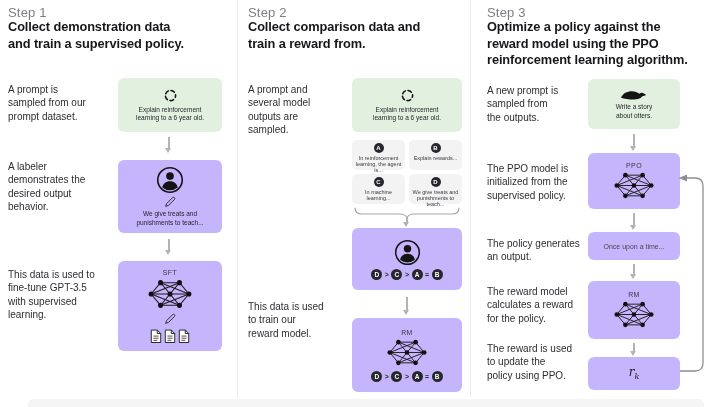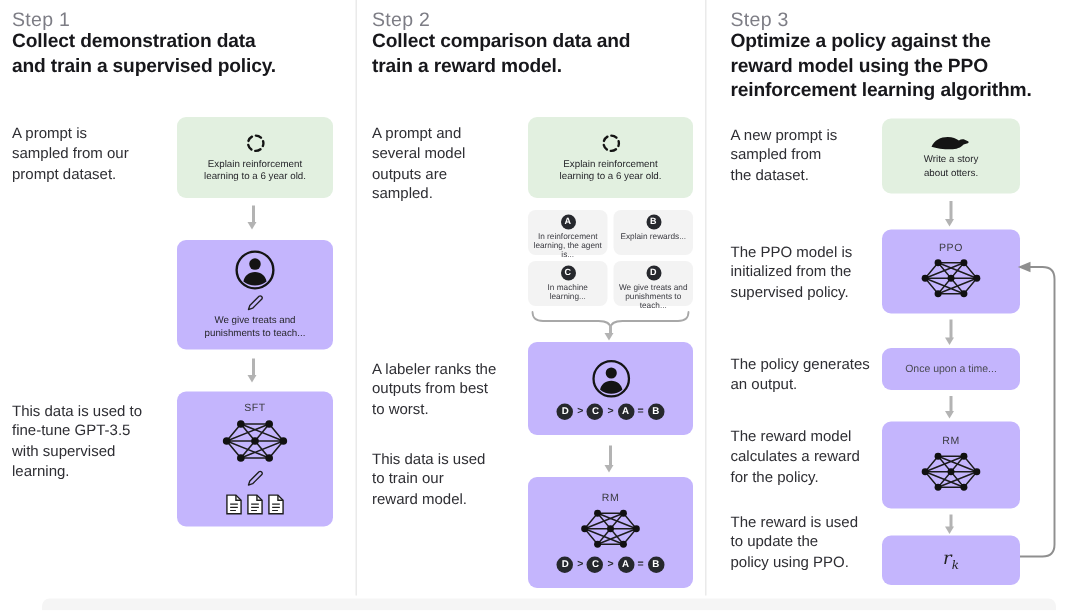--- a/index.html
+++ b/index.html
@@ -93,20 +93,24 @@
     <div class="box green" style="left:118px;top:78px;width:104px;height:54px;padding:4px">
       <svg class="icon" width="15" height="15">
           <use href="#ic-sample"></use>
         </svg>
       <div class="boxtext">Explain reinforcement
 learning to a 6 year old.</div>
     </div>
 
     <div class="varrow" style="left:168px;top:137px;height:12px"></div>
 
+    <div class="cap" style="left:8px;top:160px;width:112px">A labeler
+demonstrates the
+desired output
+behavior.</div>
     <div class="box gray" style="left:118px;top:160px;width:104px;height:73px;padding:4px">
       <svg class="icon" width="28" height="28">
           <use href="#ic-person"></use>
         </svg>
       <svg class="icon pencil">
           <use href="#ic-pencil"></use>
         </svg>
       <div class="boxtext" style="margin-top:0">We give treats and
 punishments to teach...</div>
     </div>
@@ -137,21 +141,21 @@
           </svg>
       </div>
     </div>
   </div>
 
   <div class="divider" style="left:237px"></div>
 
   <div class="col" style="left:237px;width:233px">
     <div class="step-label" style="left:11px;top:5px">Step 2</div>
     <div class="title" style="left:11px;top:19px;width:215px">Collect comparison data and
-train a reward model.</div>
+train a reward from.</div>
 
     <div class="cap" style="left:11px;top:83px;width:100px">A prompt and
 several model
 outputs are
 sampled.</div>
     <div class="box green" style="left:115px;top:78px;width:110px;height:54px;padding:4px">
       <svg class="icon" width="15" height="15">
           <use href="#ic-sample"></use>
         </svg>
       <div class="boxtext">Explain reinforcement
@@ -173,23 +177,20 @@
     <div class="card" style="left:172px;top:174px">
       <div class="badge">D</div>
       <div class="tiny">We give treats and punishments to teach...</div>
     </div>
 
     <svg style="position:absolute;left:115px;top:207px" width="110" height="13" viewBox="0 0 110 13">
       <path d="M3 1q0 6 7 6h37q8 0 8 5 0-5 8-5h37q7 0 7-6" fill="none" stroke="#a8a8a8" stroke-width="1.2" stroke-linecap="round"></path>
     </svg>
     <div class="varrow" style="left:169px;top:217px;height:6px"></div>
 
-    <div class="cap" style="left:11px;top:240px;width:108px">A labeler ranks the
-outputs from best
-to worst.</div>
     <div class="box gray" style="left:115px;top:228px;width:110px;height:62px;padding:4px">
       <svg class="icon" width="27" height="27">
           <use href="#ic-person"></use>
         </svg>
       <div class="rank">
         <span class="rk-c">D</span>
         <span class="rk-s">&gt;</span>
         <span class="rk-c">C</span>
         <span class="rk-s">&gt;</span>
         <span class="rk-c">A</span>
@@ -223,21 +224,21 @@
   <div class="divider" style="left:470px"></div>
 
   <div class="col" style="left:470px;width:250px">
     <div class="step-label" style="left:17px;top:5px">Step 3</div>
     <div class="title" style="left:17px;top:19px;width:225px">Optimize a policy against the
 reward model using the PPO
 reinforcement learning algorithm.</div>
 
     <div class="cap" style="left:17px;top:84px;width:98px">A new prompt is
 sampled from
-the dataset.</div>
+the outputs.</div>
     <div class="box green" style="left:118px;top:79px;width:92px;height:50px;padding:4px">
       <svg class="icon" width="30" height="13">
           <use href="#ic-otter"></use>
         </svg>
       <div class="boxtext" style="margin-top:2px">Write a story
 about otters.</div>
     </div>
 
     <div class="varrow" style="left:163px;top:134px;height:13px"></div>
 

